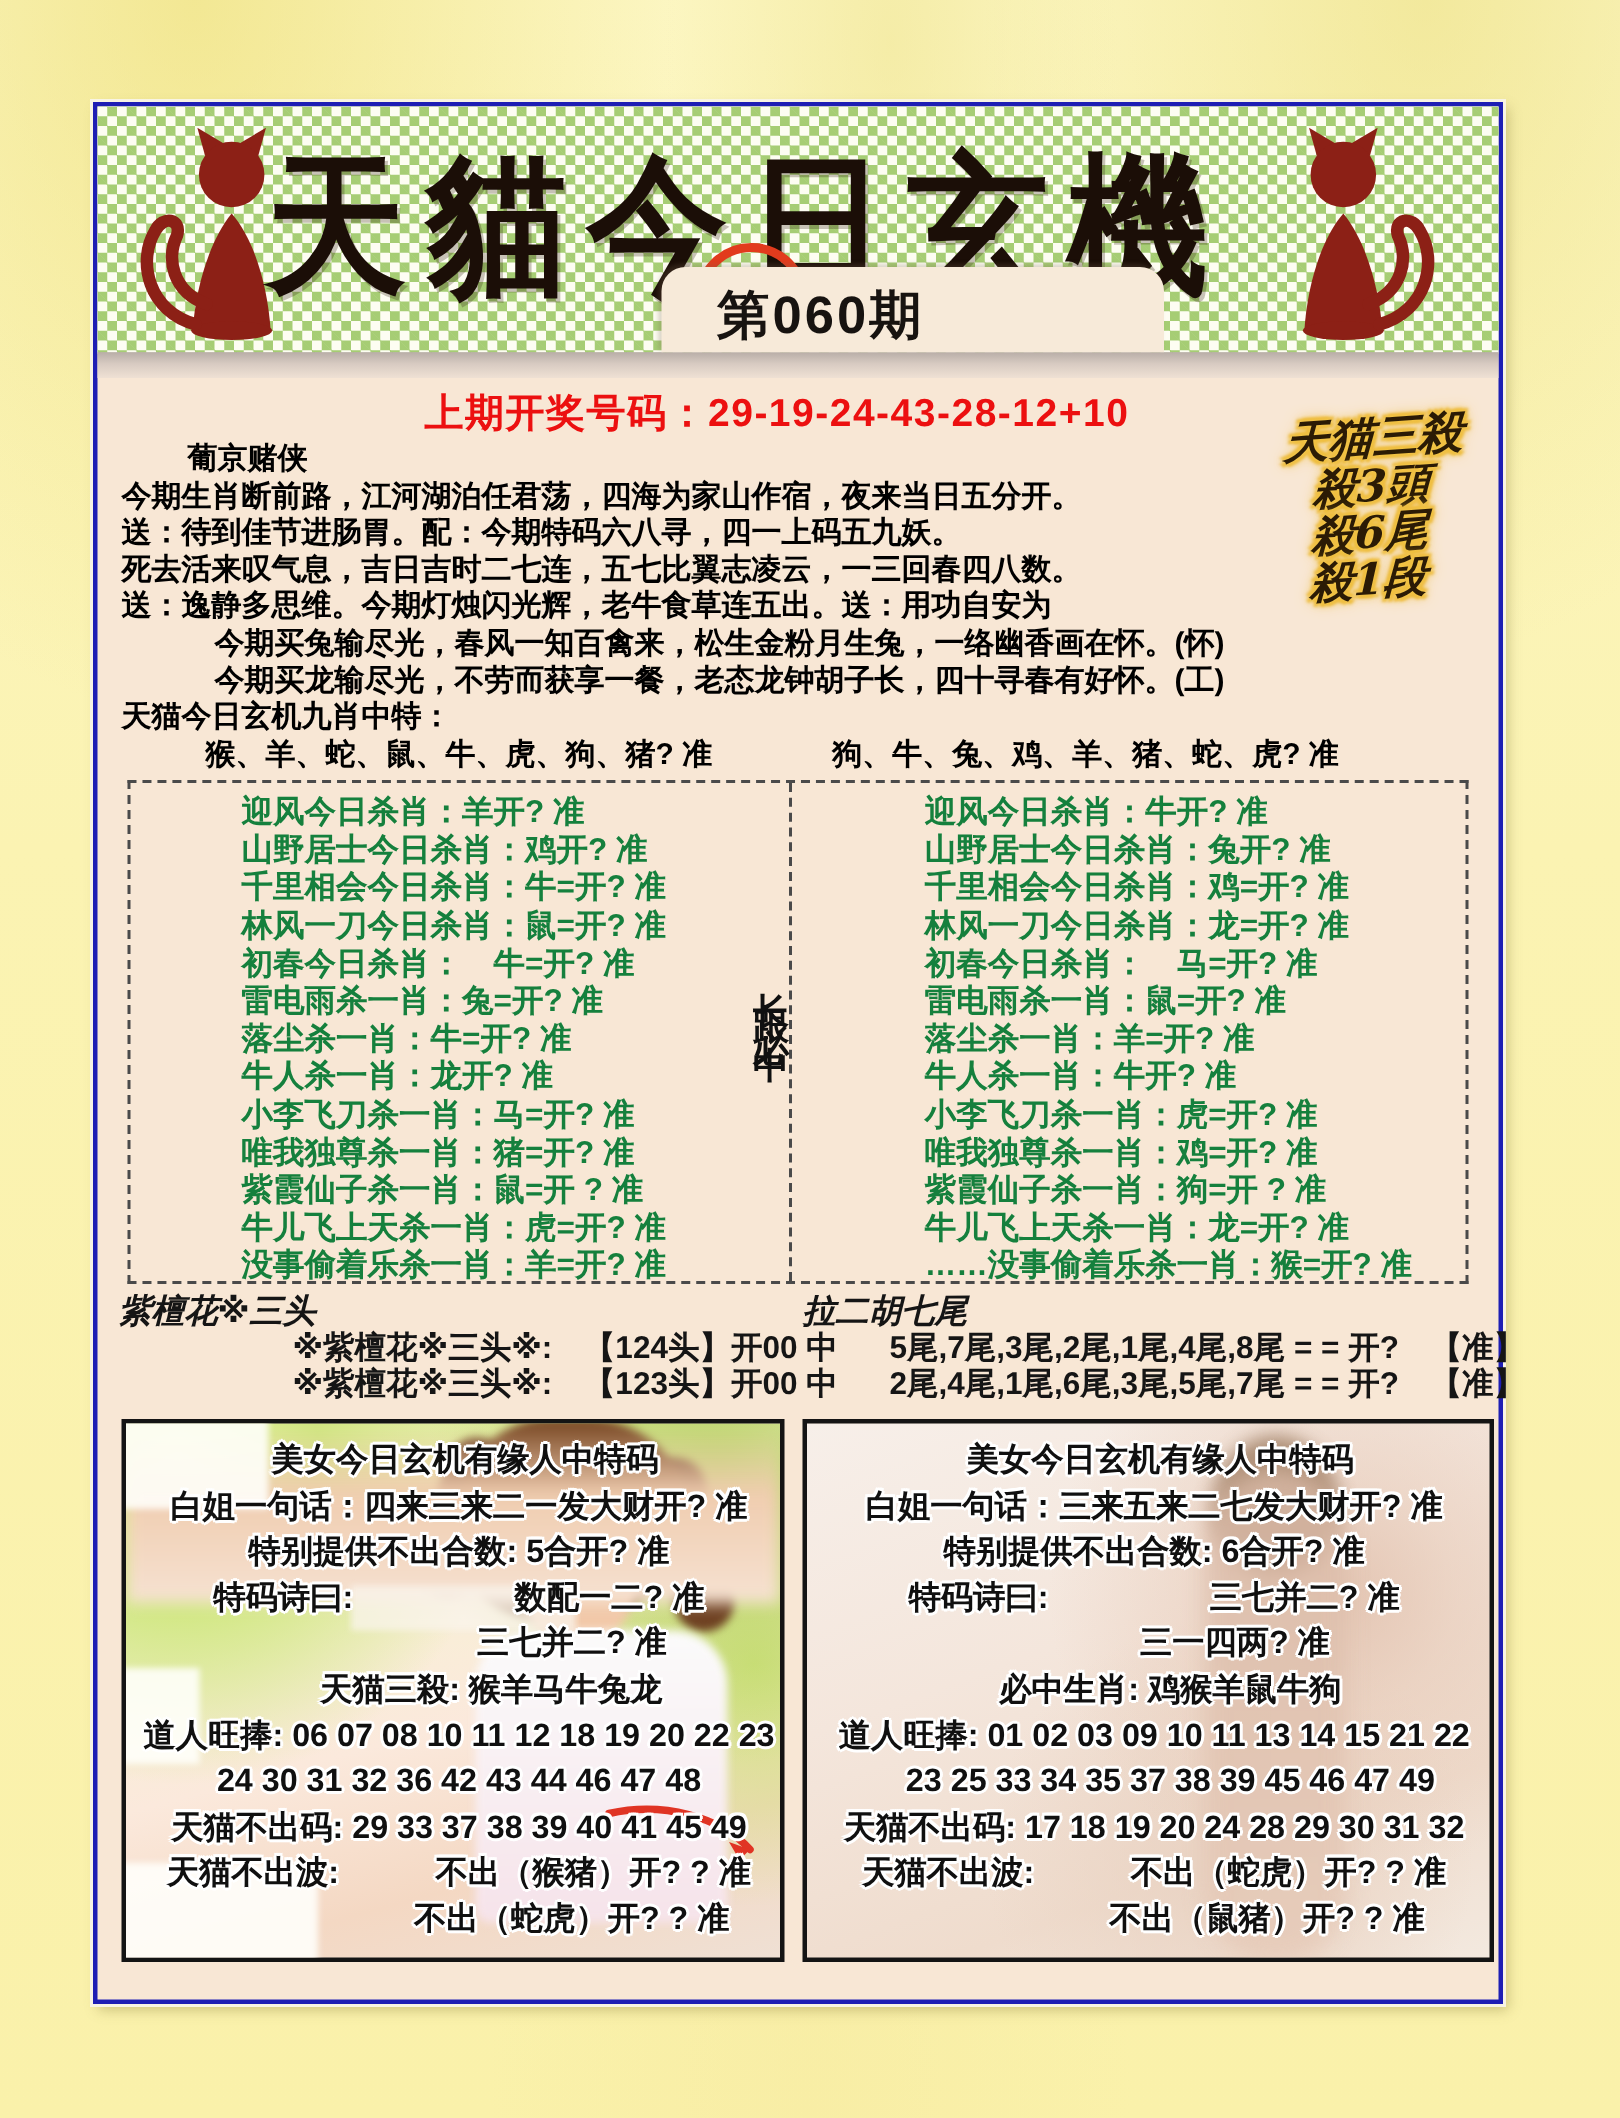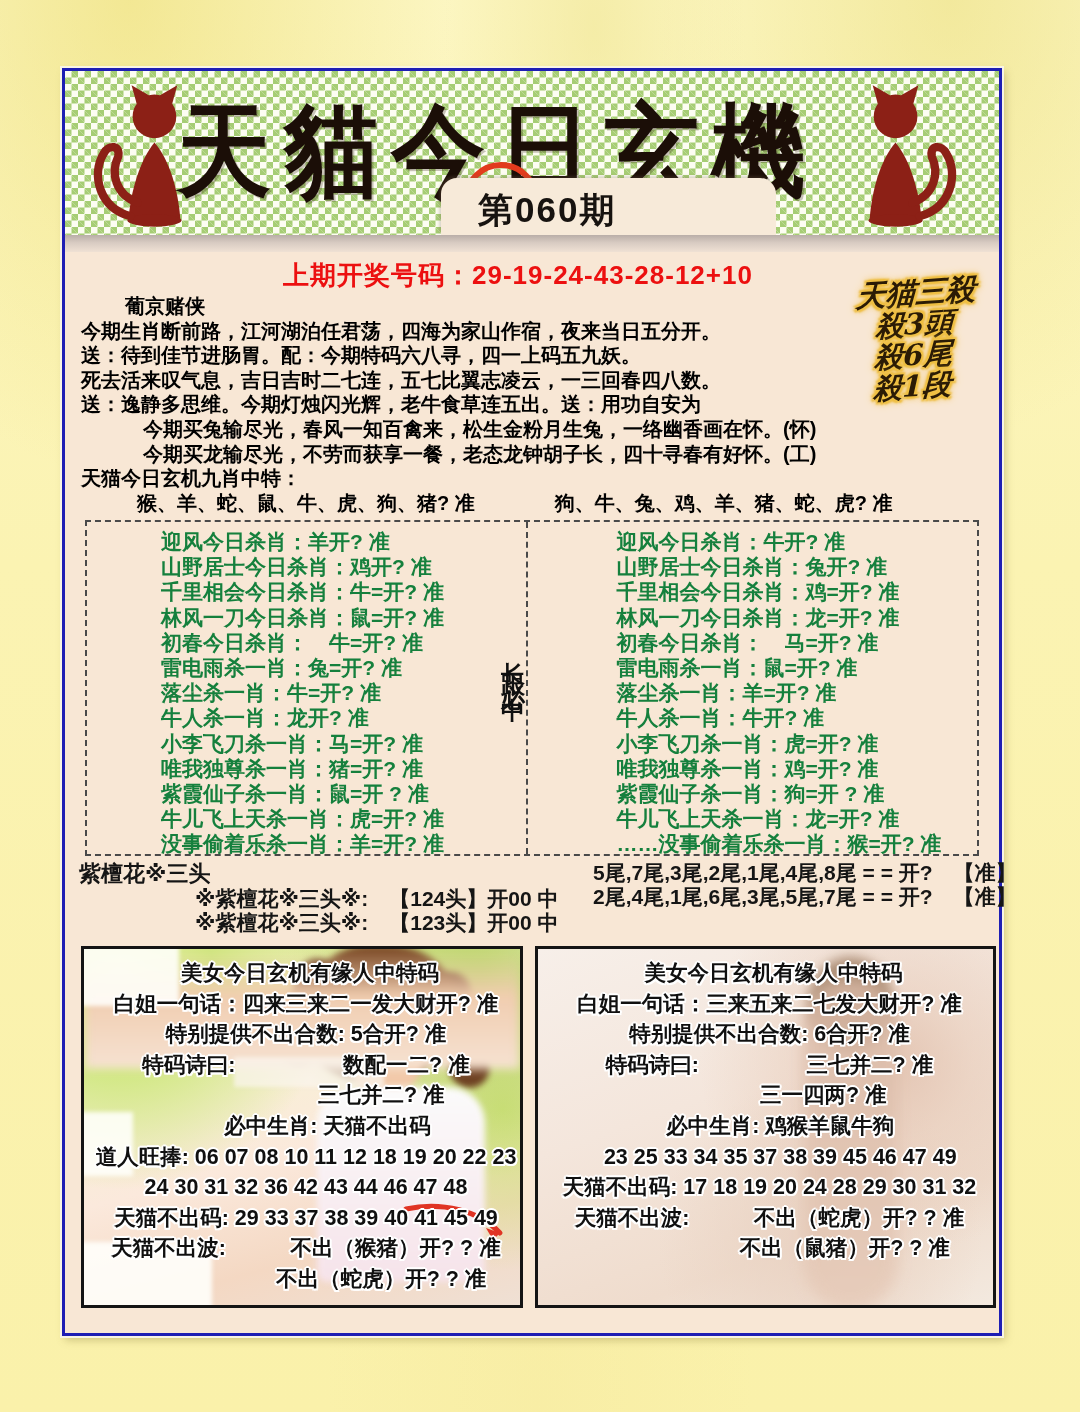--- a/index.html
+++ b/index.html
@@ -59,21 +59,21 @@
   .kcol{box-sizing:border-box;padding-top:7px;font-size:21px;font-weight:700;
     line-height:25.2px;color:#15803d;white-space:nowrap;}
   .kcol-left{width:49.6%;border-right:2px dashed #4a4a4a;padding-left:74px;}
   .kcol-right{flex:1;padding-left:88px;}
   .midnote{position:absolute;left:410px;top:120px;writing-mode:vertical-rl;
     font-size:24px;font-weight:900;letter-spacing:12px;color:#101010;}
   
   .heads{position:absolute;left:0;top:790px;width:934px;display:flex;color:#151515;font-weight:700;}
   .hcol-l{width:454px;padding-left:14px;box-sizing:border-box;}
   .hcol-r{flex:1;padding-left:16px;box-sizing:border-box;}
-  .h-title{font-size:22px;line-height:26px;}
+  .h-title{font-size:22px;line-height:26px;font-style:italic;}
   .h-line{font-size:21px;line-height:24px;white-space:nowrap;}
   .hcol-l .h-line{padding-left:116px;}
   .hcol-r .h-line{padding-left:58px;}
   
   .photo{position:absolute;top:875px;height:362px;border:3px solid #141414;
     box-sizing:border-box;overflow:hidden;}
   .photo-left{left:16px;width:442px;
     background:
       radial-gradient(circle at 8% 6%,#e9f4a4 0,#cfe77f 18%,transparent 42%),
       radial-gradient(circle at 90% 10%,#b9d468 0,transparent 38%),
@@ -202,20 +202,21 @@
       <div class="midnote">长跟必中</div>
     </div>
 
     <div class="heads">
       <div class="hcol-l">
         <div class="h-title">紫檀花※三头</div>
         <div class="h-line">※紫檀花※三头※:　【124头】开00 中</div>
         <div class="h-line">※紫檀花※三头※:　【123头】开00 中</div>
       </div>
       <div class="hcol-r">
+        <div class="h-title">拉二胡七尾</div>
         <div class="h-line">5尾,7尾,3尾,2尾,1尾,4尾,8尾 = = 开?　【准】</div>
         <div class="h-line">2尾,4尾,1尾,6尾,3尾,5尾,7尾 = = 开?　【准】</div>
       </div>
     </div>
 
     <div class="photo photo-left">
       <div class="gl gl-pig1"></div>
       <div class="gl gl-pig2"></div>
       <div class="gl gl-hair"></div>
       <div class="gl gl-face"></div>
@@ -228,39 +229,40 @@
       <svg class="swoosh" viewBox="0 0 110 46">
         <path d="M4 10 C40 2 78 12 98 34" stroke="#e03424" stroke-width="5" fill="none" stroke-linecap="round"></path>
         <path d="M98 34 l-14 -5 l7 12 z" fill="#e03424"></path>
       </svg>
       <div class="plines">
         <div class="pc">美女今日玄机有缘人中特码</div>
         <div>白姐一句话：四来三来二一发大财开? 准</div>
         <div>特别提供不出合数: 5合开? 准</div>
         <div>特码诗曰:　　　　　数配一二? 准</div>
         <div>　　　　　　　三七并二? 准</div>
-        <div>　　必中生肖: 天猫不出码</div>
+        <div>　　天猫三殺: 猴羊马牛兔龙</div>
         <div>道人旺捧: 06 07 08 10 11 12 18 19 20 22 23</div>
         <div>24 30 31 32 36 42 43 44 46 47 48</div>
         <div>天猫不出码: 29 33 37 38 39 40 41 45 49</div>
         <div>天猫不出波:　　　不出（猴猪）开? ? 准</div>
         <div>　　　　　　　不出（蛇虎）开? ? 准</div>
       </div>
     </div>
 
     <div class="photo photo-right">
       <div class="gr-hair"></div>
       <div class="gr-fig"></div>
       <div class="plines">
         <div class="pc">美女今日玄机有缘人中特码</div>
         <div>白姐一句话：三来五来二七发大财开? 准</div>
         <div>特别提供不出合数: 6合开? 准</div>
         <div>特码诗曰:　　　　　三七并二? 准</div>
         <div>　　　　　三一四两? 准</div>
         <div>　必中生肖: 鸡猴羊鼠牛狗</div>
+        <div>道人旺捧: 01 02 03 09 10 11 13 14 15 21 22</div>
         <div>　23 25 33 34 35 37 38 39 45 46 47 49</div>
         <div>天猫不出码: 17 18 19 20 24 28 29 30 31 32</div>
         <div>天猫不出波:　　　不出（蛇虎）开? ? 准</div>
         <div>　　　　　　　不出（鼠猪）开? ? 准</div>
       </div>
     </div>
 
   </div>
 </div>
 

